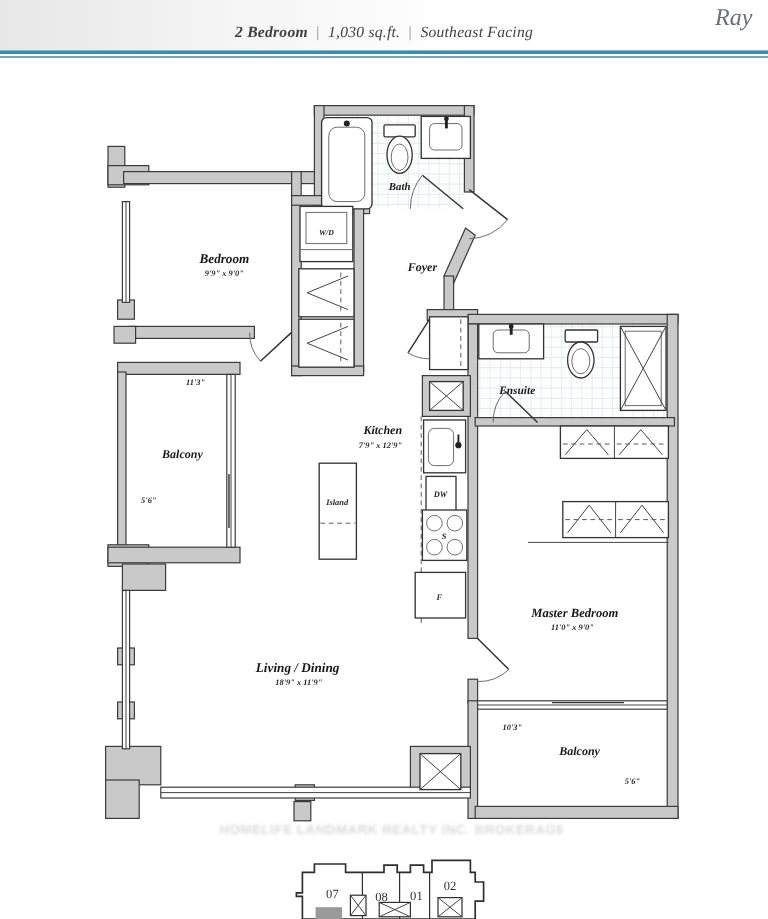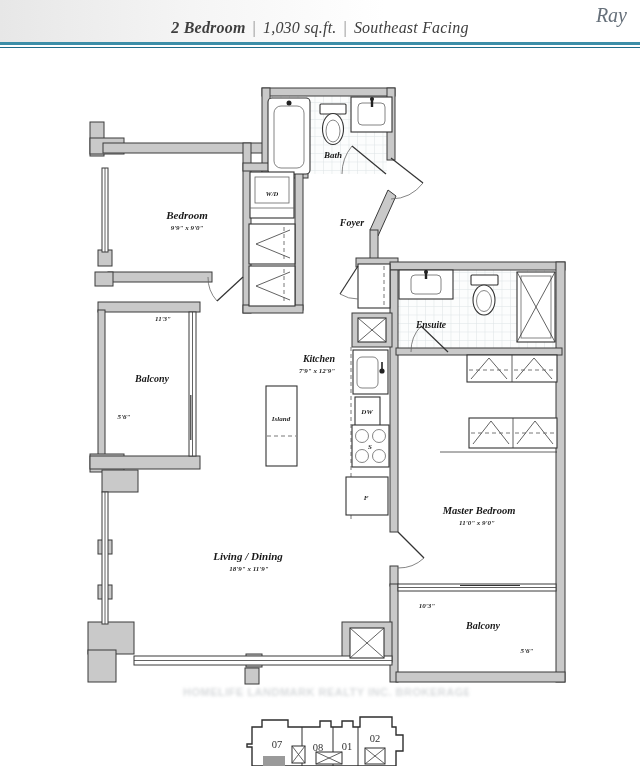--- a/index.html
+++ b/index.html
@@ -2,21 +2,21 @@
 <html><head>
 <meta charset="utf-8">
 <style>
   html,body{margin:0;padding:0;background:#fff;}
   .page{position:relative;width:640px;height:766px;background:#fff;overflow:hidden;
         font-family:"Liberation Serif",serif;}
   
   .hdr{position:absolute;top:0;left:0;right:0;height:42px;
        background:linear-gradient(90deg,#e7e7e7 0%,#f5f5f5 30%,#ffffff 60%);}
   .summary{position:absolute;top:19px;left:0;width:100%;text-align:center;
-           font-style:italic;font-size:16px;color:#3f3f3f;letter-spacing:.2px;}
+           font-style:italic;font-size:13px;color:#3f3f3f;letter-spacing:.2px;}
   .summary .b{font-weight:bold;}
   .summary .sep{color:#8a8a8a;margin:0 7px;font-style:normal;}
   .brand{position:absolute;top:4px;right:13px;font-style:italic;font-size:20px;color:#66707a;}
   .rule-thick{position:absolute;top:42px;left:0;width:640px;height:3px;background:#3c8ea8;}
   .rule-thin{position:absolute;top:47px;left:0;width:640px;height:1px;background:#1f6d8b;}
   
   svg.plan{position:absolute;left:0;top:0;width:640px;height:766px;
            font-family:"Liberation Serif",serif;font-style:italic;}
   .wall{fill:#c9c9c9;stroke:#3b3b3b;stroke-width:1;}
   .win{fill:#ffffff;stroke:#3b3b3b;stroke-width:1;}

